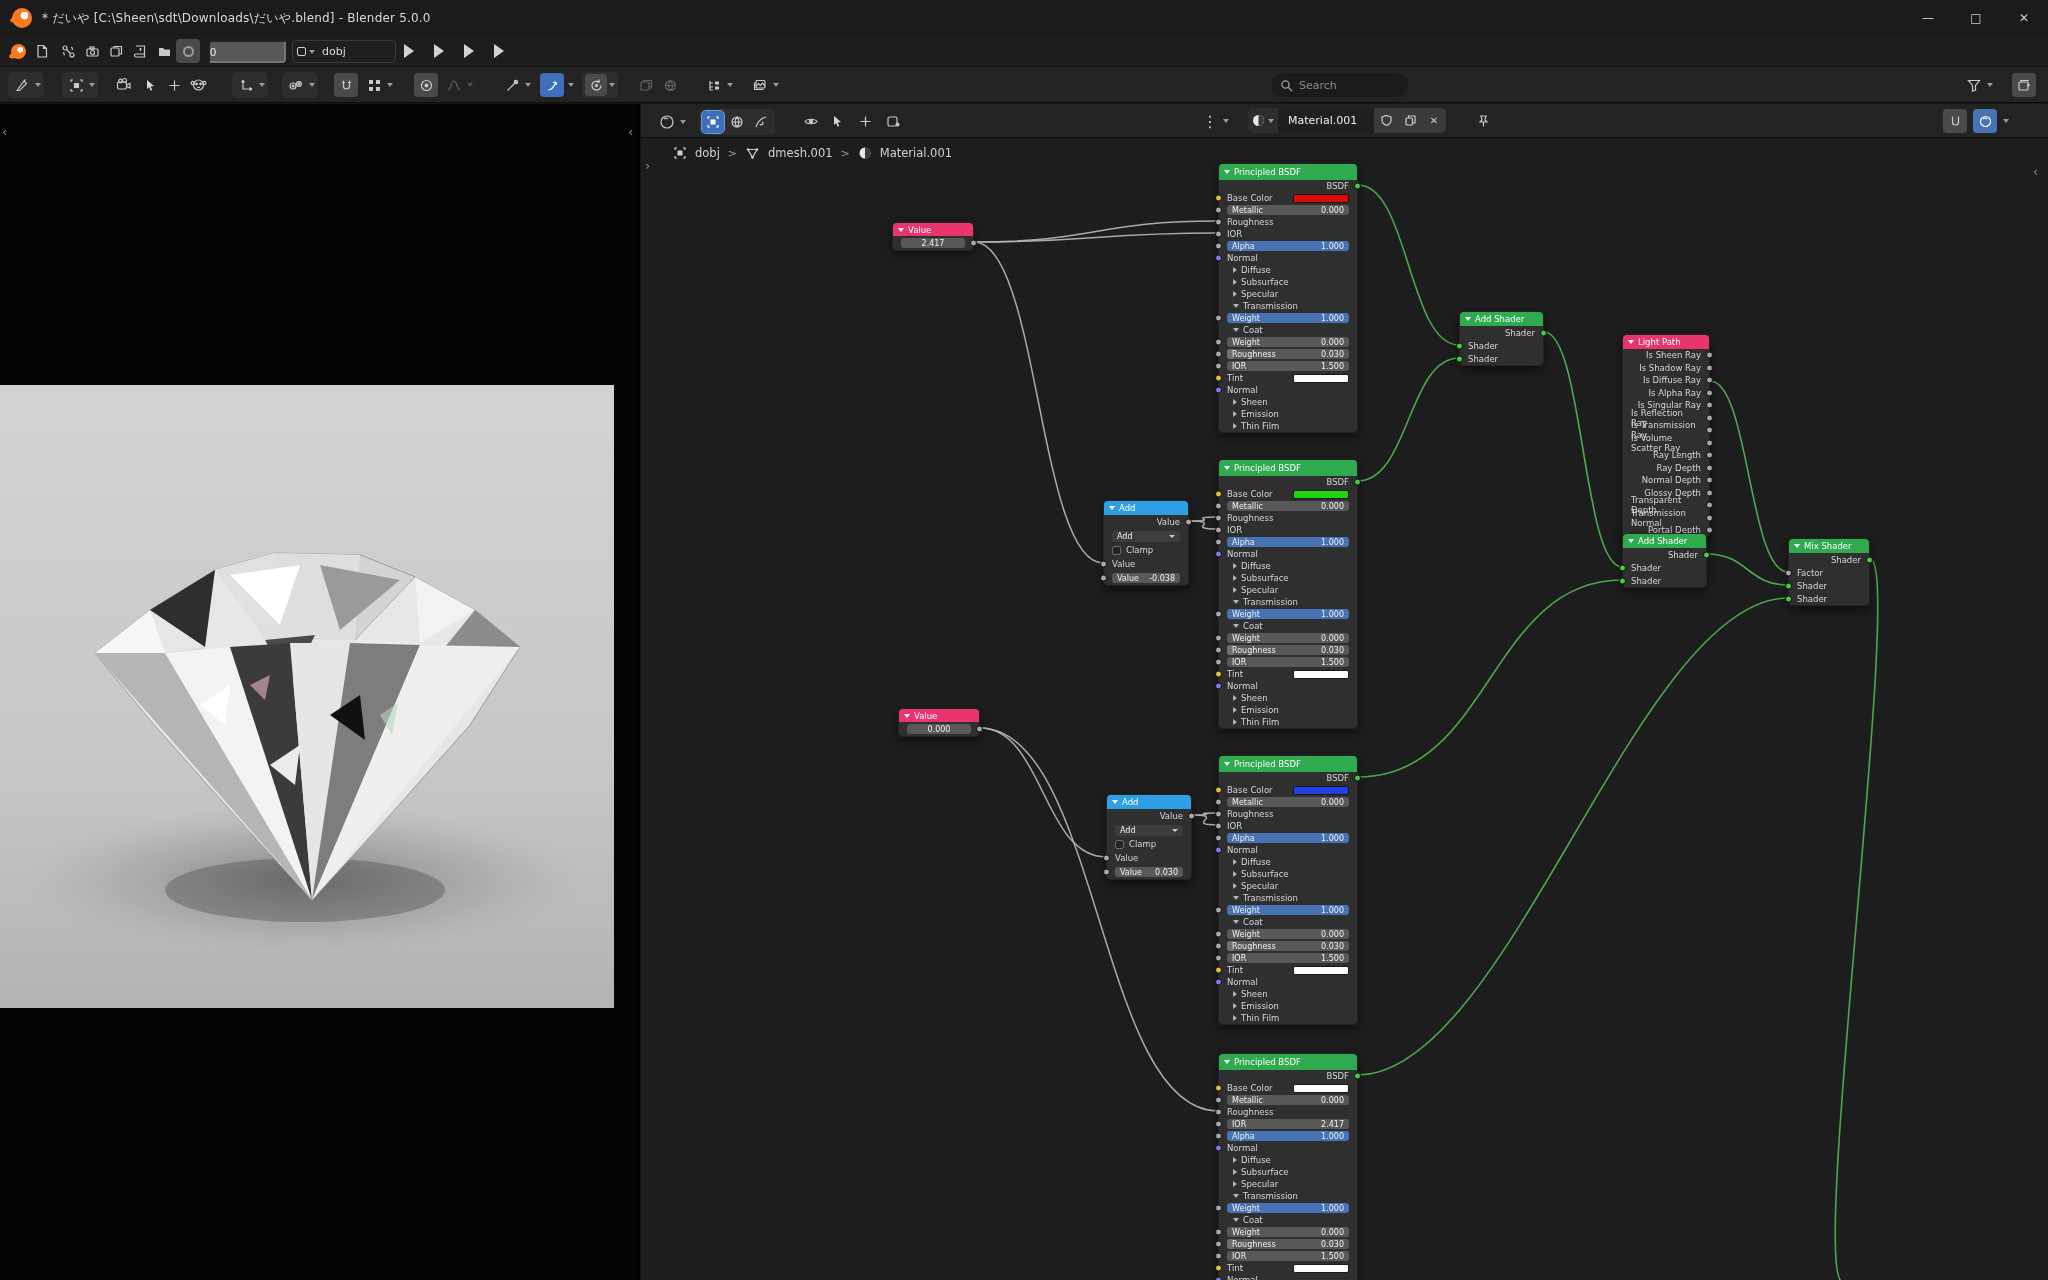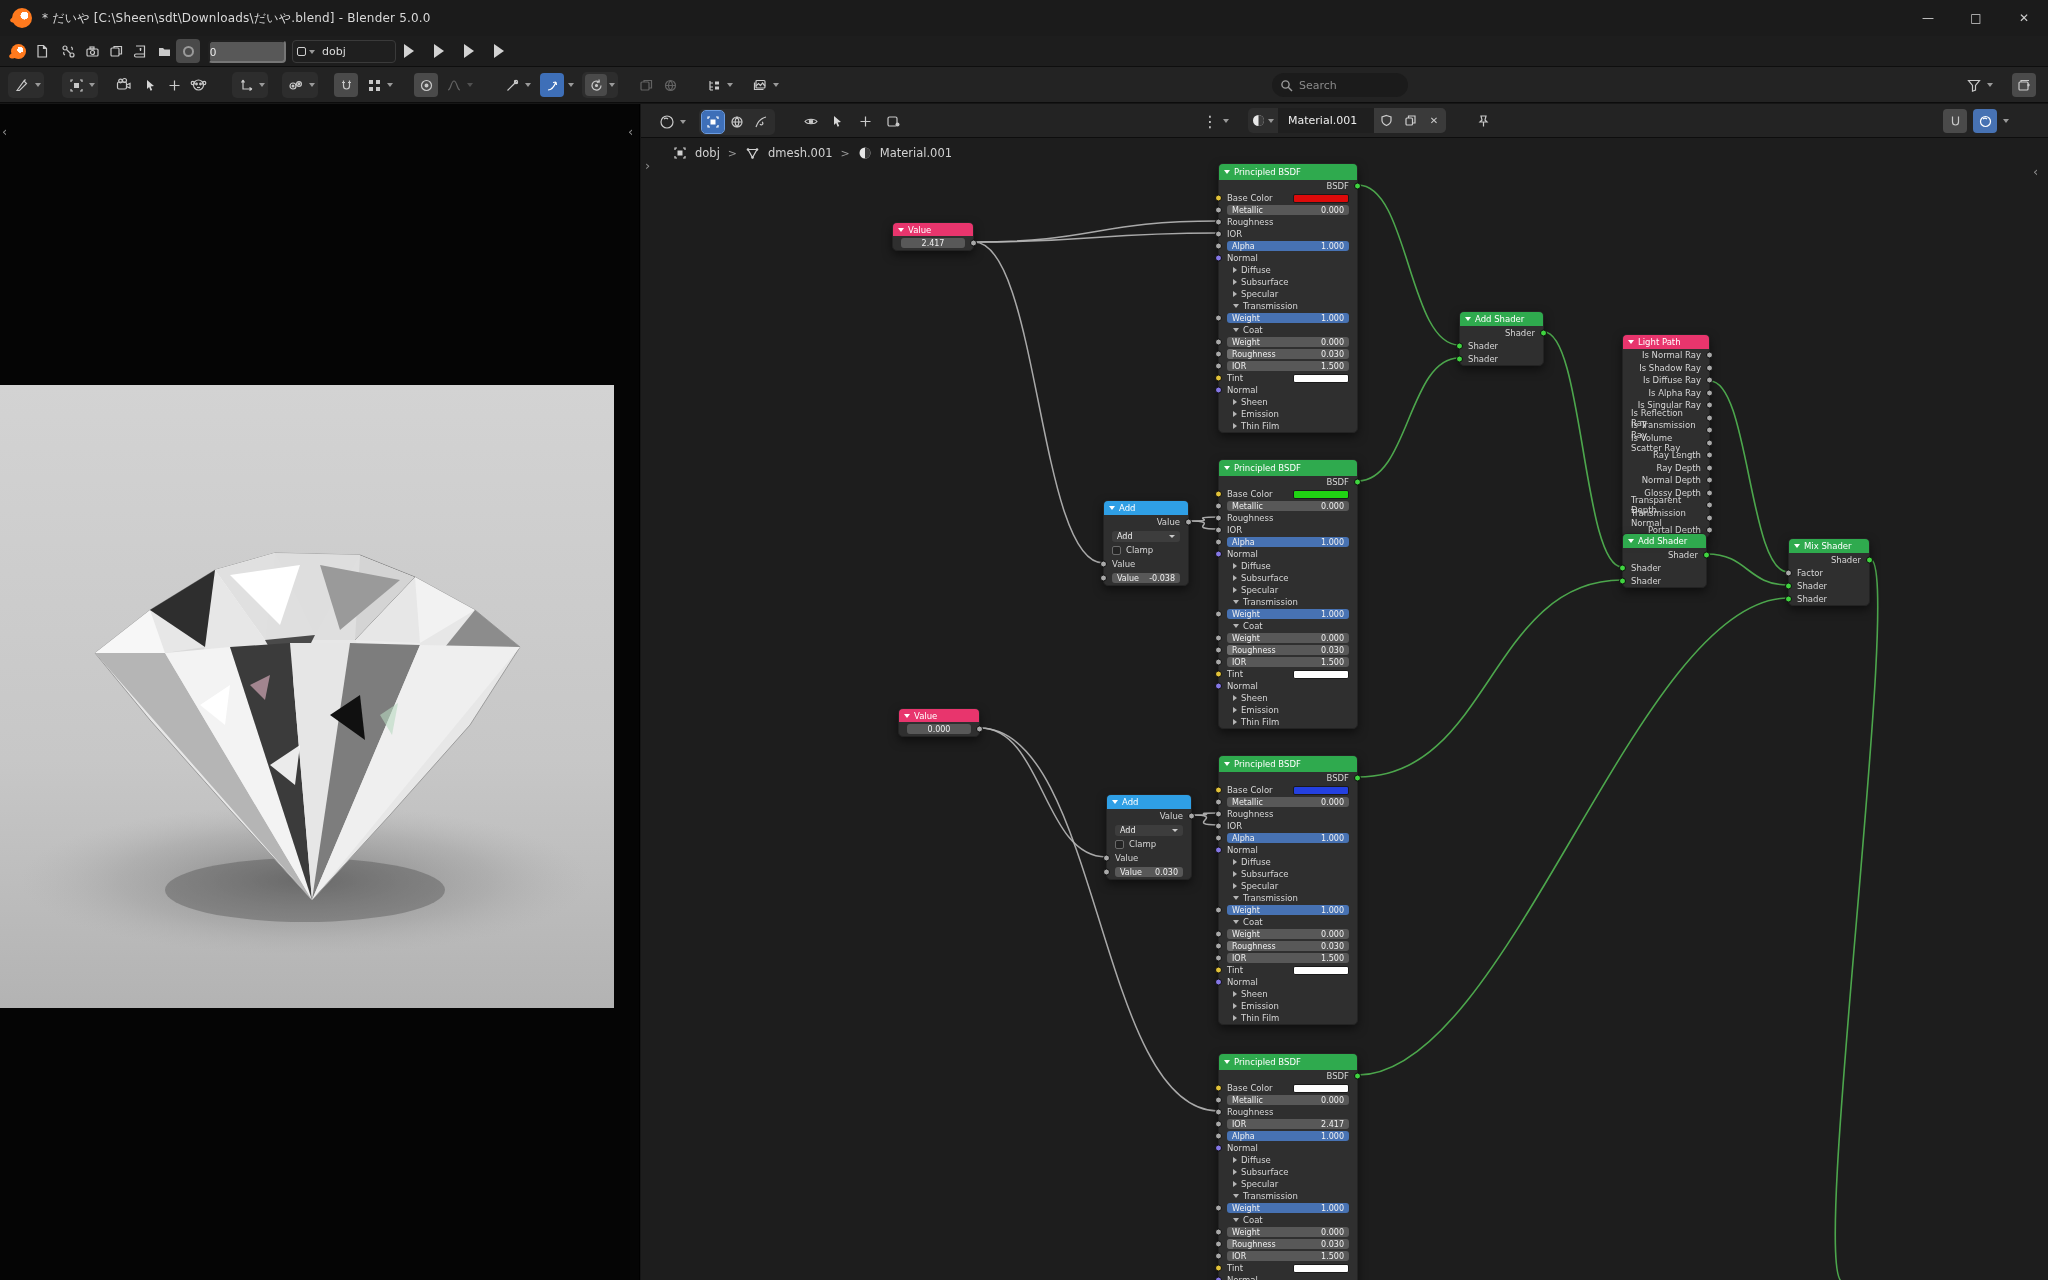--- a/index.html
+++ b/index.html
@@ -1069,21 +1069,21 @@
               <span>Shader</span>
             </div>
             <span class="sock" style="left: -4px; top: 46.5px; background: rgb(63, 212, 63);"></span>
           </div>
           <div class="node" style="left: 981px; top: 148px; width: 88px; font-size: 7.5px; margin-top: 48px;">
             <div class="node-header hc-pink" style="height: 14px;">
               <span class="hcaret"></span>
               <span>Light Path</span>
             </div>
             <div class="nrow r-out" style="height: 12.5px;">
-              <span>Is Normal Ray</span>
+              <span>Is Sheen Ray</span>
             </div>
             <span class="sock" style="right: -4px; top: 20.25px; background: rgb(168, 168, 168);"></span>
             <div class="nrow r-out" style="height: 12.5px;">
               <span>Is Shadow Ray</span>
             </div>
             <span class="sock" style="right: -4px; top: 32.75px; background: rgb(168, 168, 168);"></span>
             <div class="nrow r-out" style="height: 12.5px;">
               <span>Is Diffuse Ray</span>
             </div>
             <span class="sock" style="right: -4px; top: 45.25px; background: rgb(168, 168, 168);"></span>

